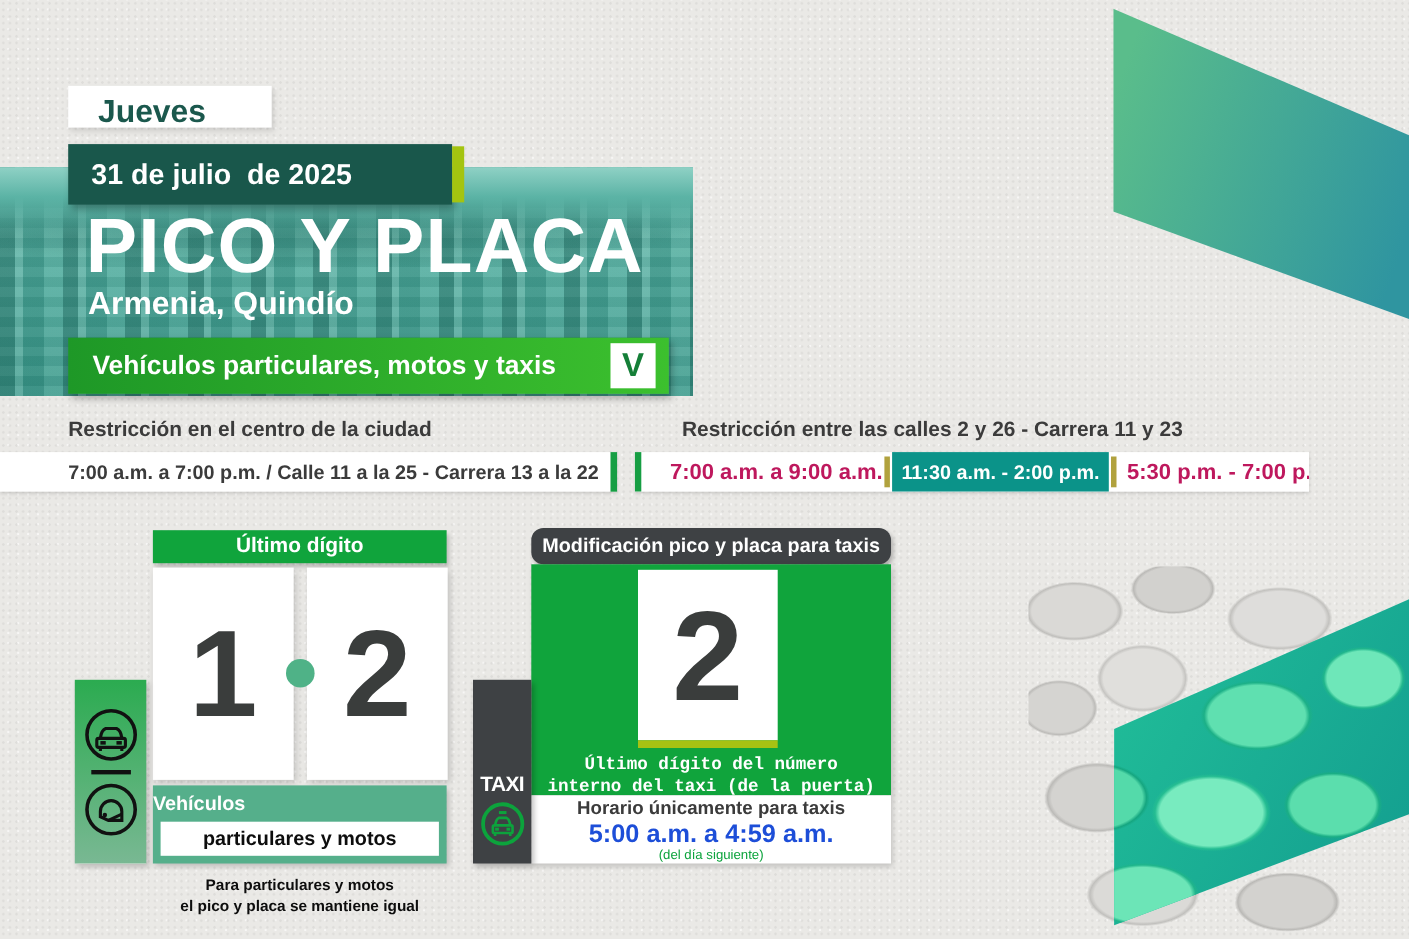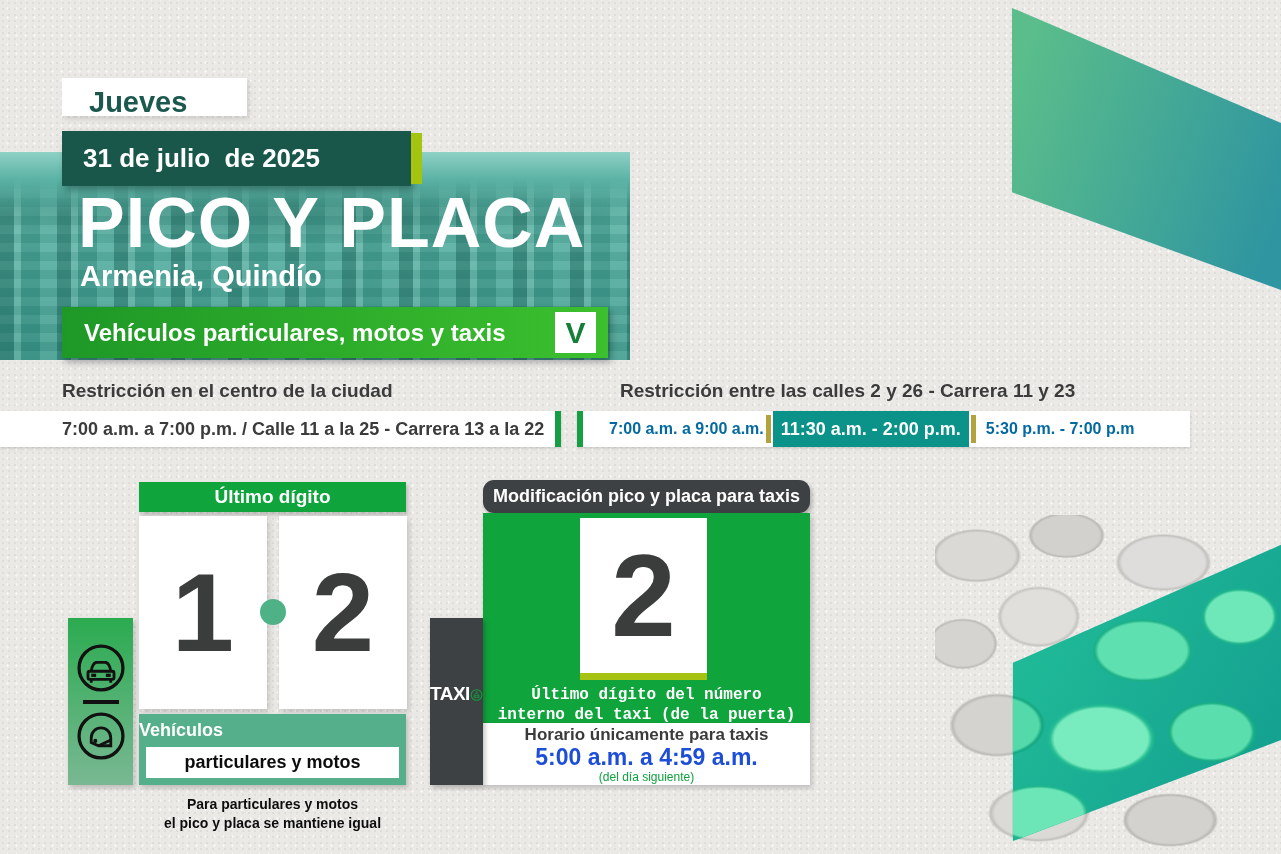--- a/index.html
+++ b/index.html
@@ -78,21 +78,21 @@
 
   
   .head-left{left:62px;top:380px;z-index:3;font-size:19px;font-weight:bold;color:#3b3b3b;}
   .head-right{left:620px;top:380px;z-index:3;font-size:19px;font-weight:bold;color:#3b3b3b;}
   .strip{z-index:3;background:#fff;height:36px;box-shadow:0 2px 3px rgba(0,0,0,.12);display:flex;align-items:center;}
   .strip-left{left:0;top:411px;width:561px;}
   .strip-left .txt{padding-left:62px;font-size:18px;font-weight:bold;color:#3b3b3b;white-space:nowrap;}
   .strip-left .endbar{position:absolute;right:0;top:0;width:6px;height:100%;background:#169e43;}
   .strip-right{left:577px;top:411px;width:613px;overflow:hidden;}
   .strip-right .startbar{width:6px;height:100%;background:#169e43;flex:0 0 auto;}
-  .strip-right .txt{font-size:16px;font-weight:bold;color:#0369a1;white-space:nowrap;}
+  .strip-right .txt{font-size:20px;font-weight:bold;color:#be185d;white-space:nowrap;}
   .t1{margin-left:26px;}
   .olive{width:5px;height:28px;background:#b1a23e;margin:0 2px;flex:0 0 auto;}
   .teal-slot{margin-left:8px;height:36px;line-height:36px;padding:0 8px;background:#0b9389;
     color:#fff;font-size:18px;font-weight:bold;white-space:nowrap;}
   .t3{margin-left:8px;}
 
   
   .lc-header{left:139px;top:482px;width:267px;height:30px;background:#10a43c;z-index:3;
     text-align:center;line-height:30px;font-size:19px;font-weight:bold;color:#fff;box-shadow:2px 3px 4px rgba(0,0,0,.2);}
   .digit-card{background:#fff;z-index:3;box-shadow:2px 3px 6px rgba(0,0,0,.18);
@@ -117,21 +117,21 @@
     display:flex;align-items:center;justify-content:center;font-size:116px;font-weight:bold;color:#3a3d3c;}
   .tc-lime{position:absolute;left:97px;top:160px;width:127px;height:7px;background:#a6c213;}
   .tc-caption{position:absolute;left:0;top:172px;width:100%;text-align:center;
     font-size:16px;line-height:20px;font-weight:bold;color:#fff;font-family:Liberation Mono, monospace;}
   .tc-footer{left:483px;top:723px;width:327px;height:62px;background:#fff;z-index:3;
     box-shadow:2px 3px 5px rgba(0,0,0,.18);text-align:center;}
   .tc-footer .l1{display:block;margin-top:2px;font-size:17px;font-weight:bold;color:#3b3b3b;line-height:20px;}
   .tc-footer .l2{display:block;font-size:23px;font-weight:bold;color:#1d4ed8;line-height:25px;}
   .tc-footer .l3{display:block;font-size:12px;font-weight:normal;color:#0ca33c;line-height:14px;}
   .tc-side{left:430px;top:618px;width:53px;height:167px;background:#3e4144;z-index:3;
-    box-shadow:2px 3px 5px rgba(0,0,0,.25);display:flex;flex-direction:row;align-items:center;padding-bottom:14px;box-sizing:border-box;}
+    box-shadow:2px 3px 5px rgba(0,0,0,.25);display:flex;flex-direction:column;align-items:center;justify-content:flex-end;padding-bottom:14px;box-sizing:border-box;}
   .tc-side .taxi-label{font-size:19px;font-weight:bold;color:#fff;letter-spacing:-.5px;margin-bottom:2px;}
 </style>
 </head>
 <body>
 
 <div class="canvas">
 
   <div class="abs deco-tr"></div>
   <div class="abs leaves">
     <div class="leaf-layer"></div>

